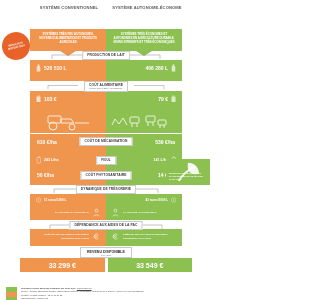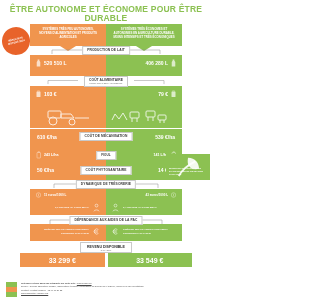--- a/index.html
+++ b/index.html
@@ -263,21 +263,20 @@
   .logo .o { background:#f0954e; }
   .foot-txt { font-size:2.2px; line-height:1.5; color:#4a4a4a; }
   .foot-txt .b { font-weight:bold; }
   .foot-txt a { color:#4a4a4a; text-decoration:underline; }
 </style>
 </head>
 <body>
 
 <div class="page">
 
-  <div class="title">Être autonome et économe pour être durable</div>
 
   <div class="col-heads">
     <div class="col-head">Système conventionnel</div>
     <div class="col-head">Système autonome-économe</div>
   </div>
 
   <div class="badge">Résultats moyens 2014</div>
 
   <div class="cols">
     <div class="col left">

